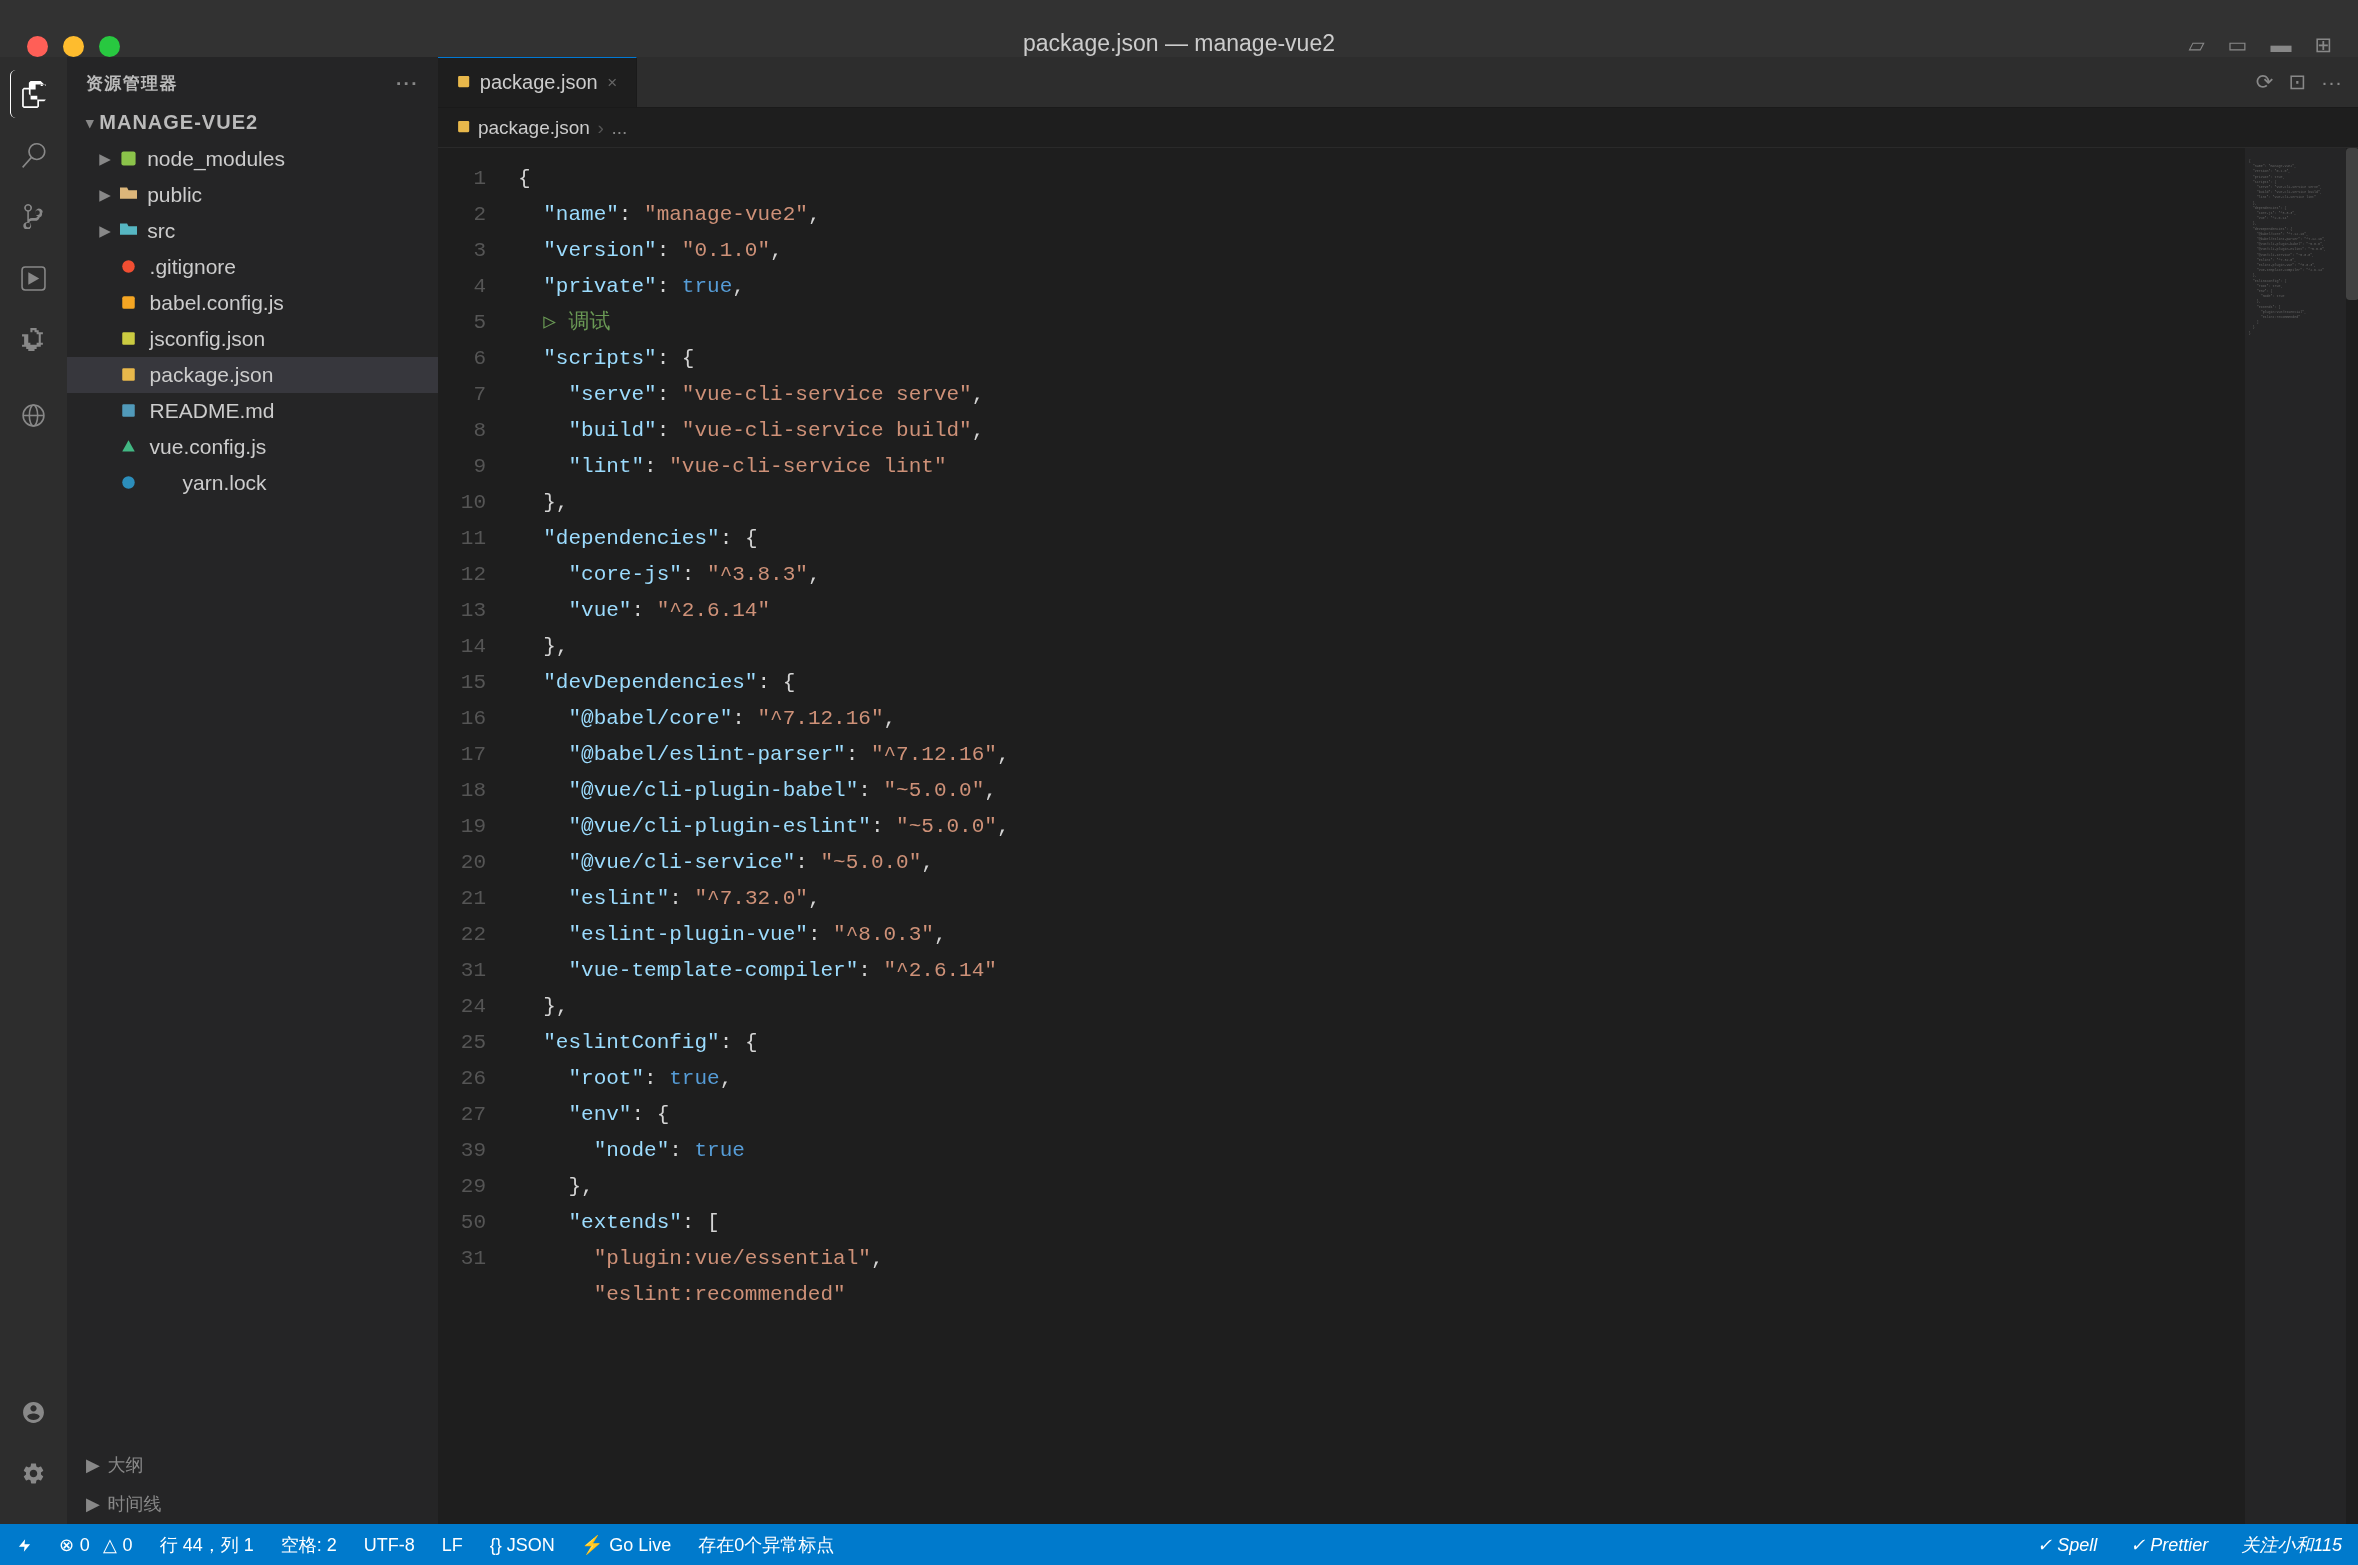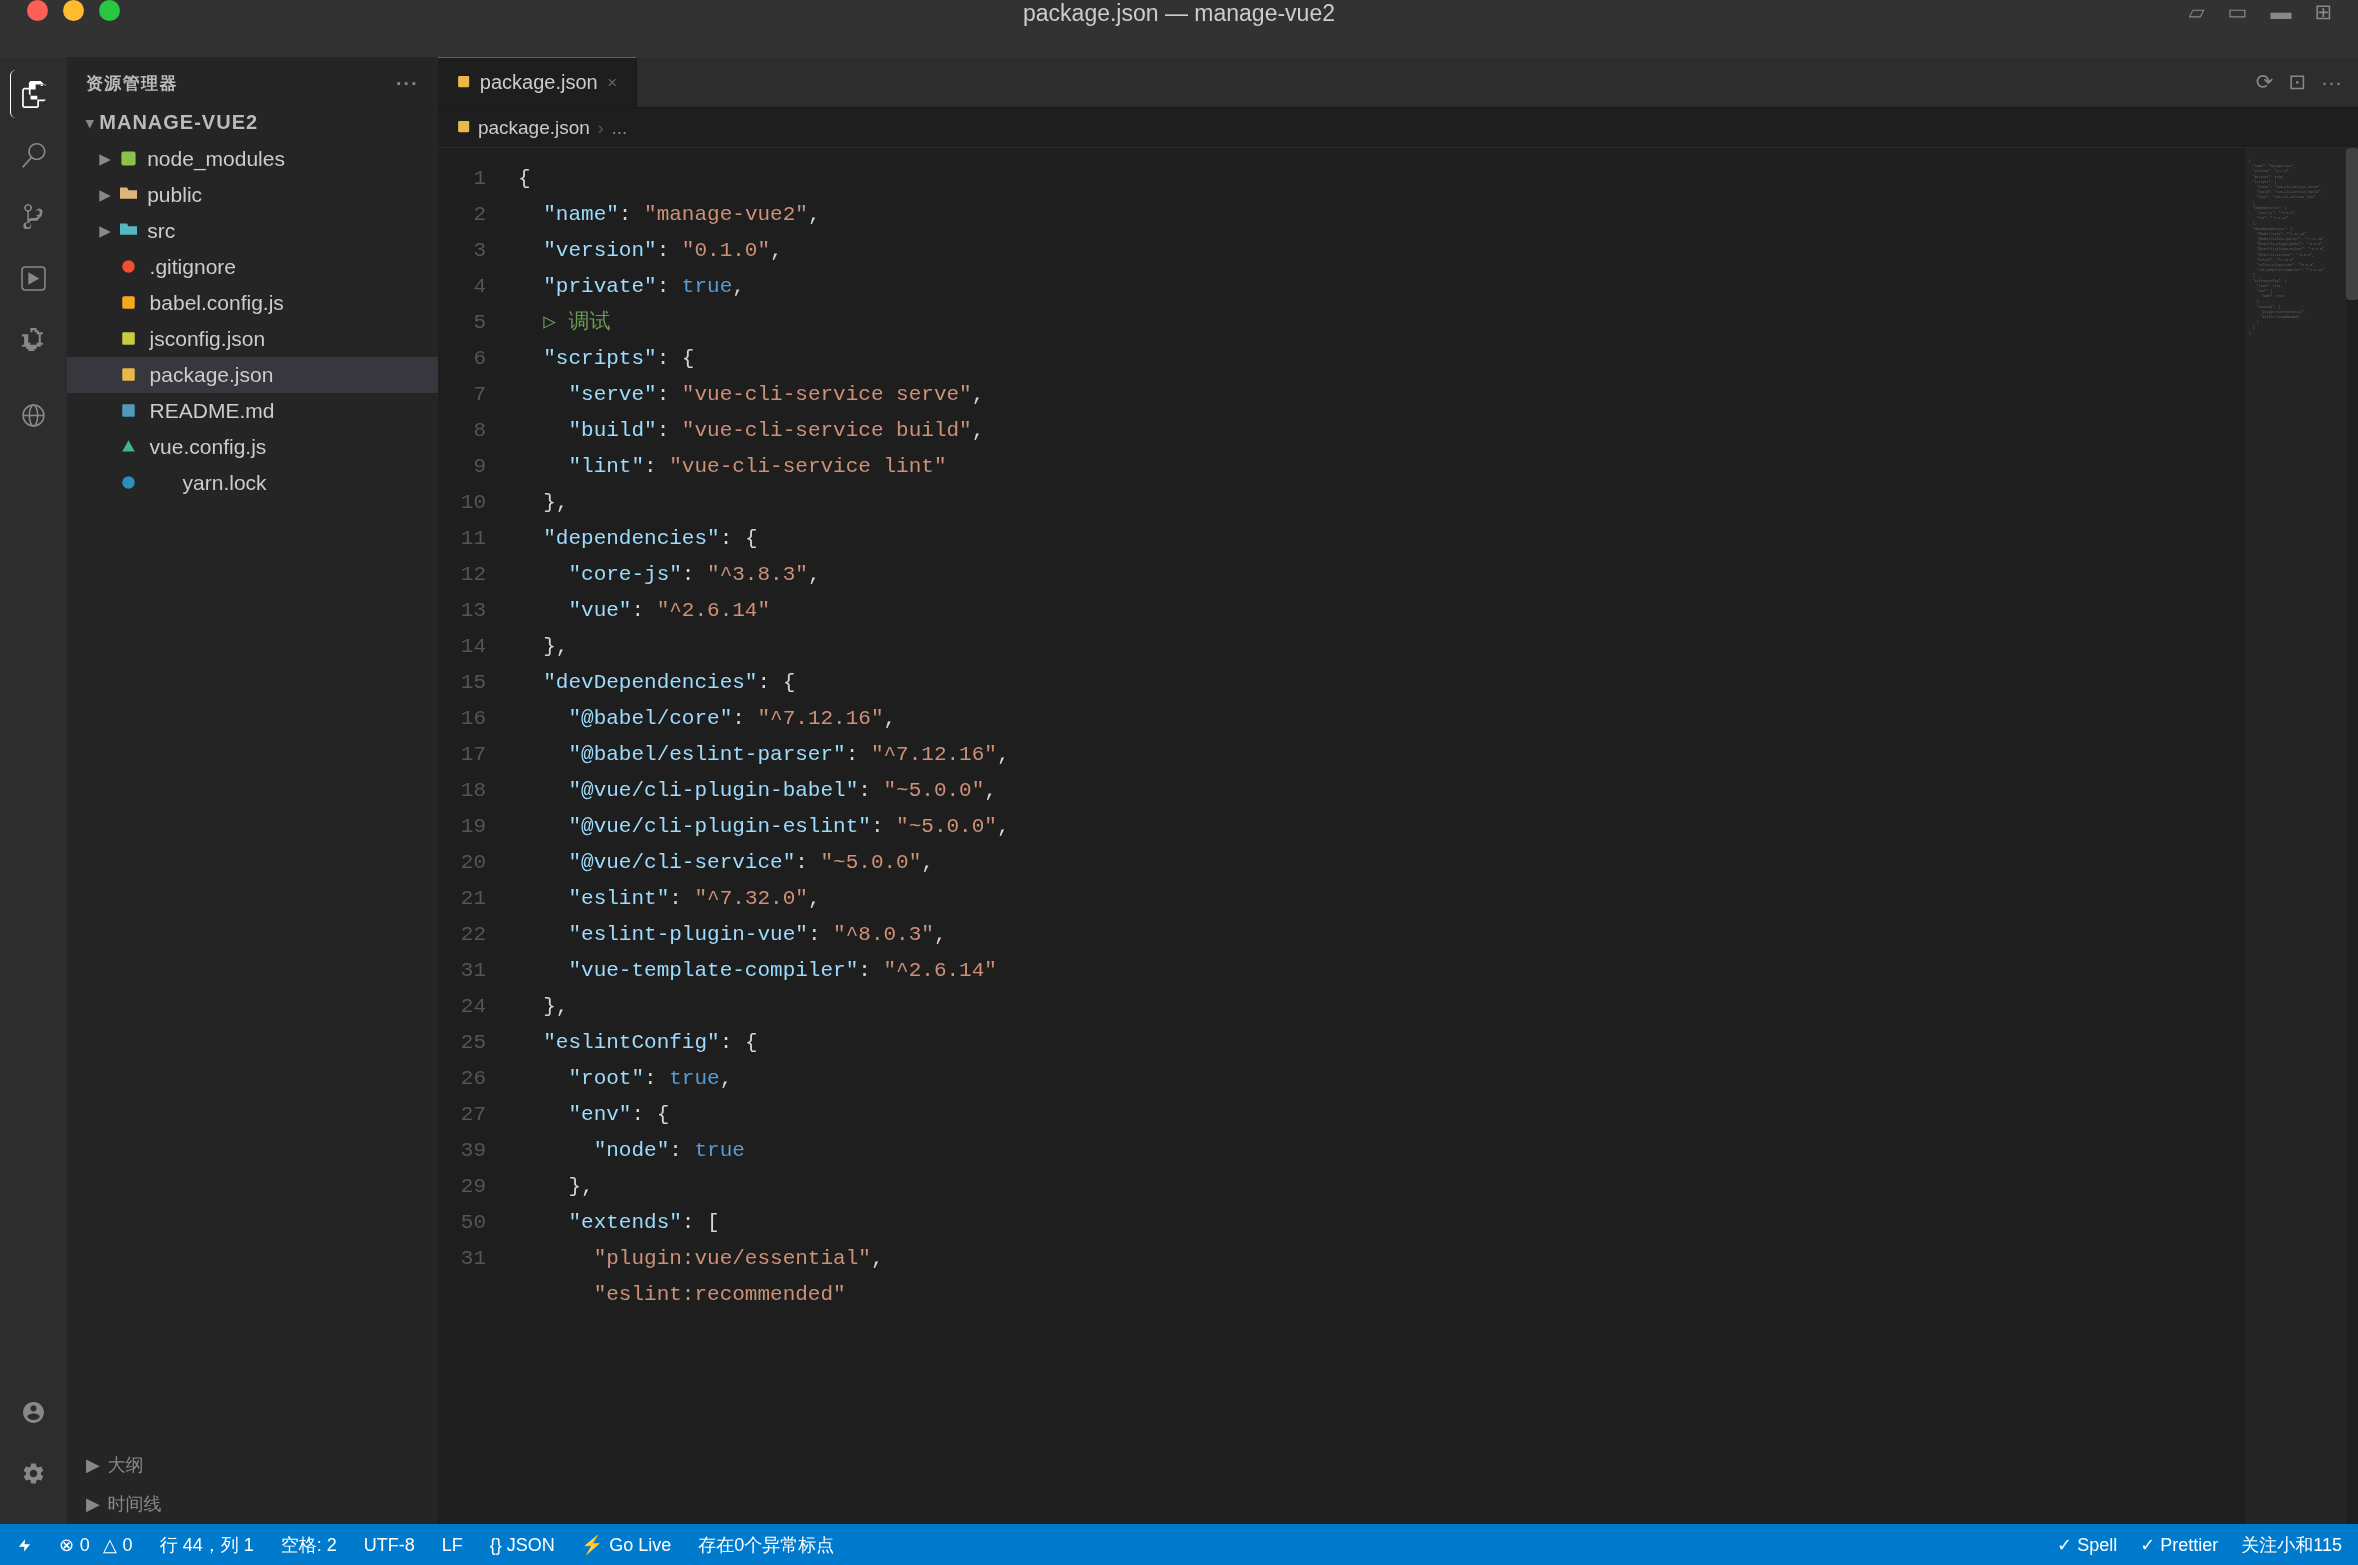--- a/index.html
+++ b/index.html
@@ -11,21 +11,21 @@
       height: 1566px;
       overflow: hidden;
       font-size: 23px;
     }
 
     
     .titlebar {
       height: 57px;
       background: #323232;
       display: flex;
-      align-items: flex-start;
+      align-items: flex-end;
       justify-content: space-between;
       padding: 0 27px;
       -webkit-app-region: drag;
     }
     .titlebar-left {
       display: flex;
       gap: 15px;
       align-items: center;
     }
     .traffic-light {
@@ -287,21 +287,21 @@
       height: 42px;
       background: #007acc;
       display: flex;
       align-items: center;
       padding: 0 17px;
       gap: 27px;
       font-size: 18px;
       color: #fff;
     }
     .status-item { display: flex; align-items: center; gap: 5.7px; cursor: pointer; }
-    .status-right { margin-left: auto; display: flex; gap: 23px; align-items: center; }
+    .status-right { margin-left: auto; display: flex; gap: 33px; align-items: center; font-style: italic; }
 
     .editor-tabs-actions {
       margin-left: auto;
       display: flex;
       align-items: center;
       gap: 15px;
       padding: 0 17px;
       color: #888;
       font-size: 21px;
     }

